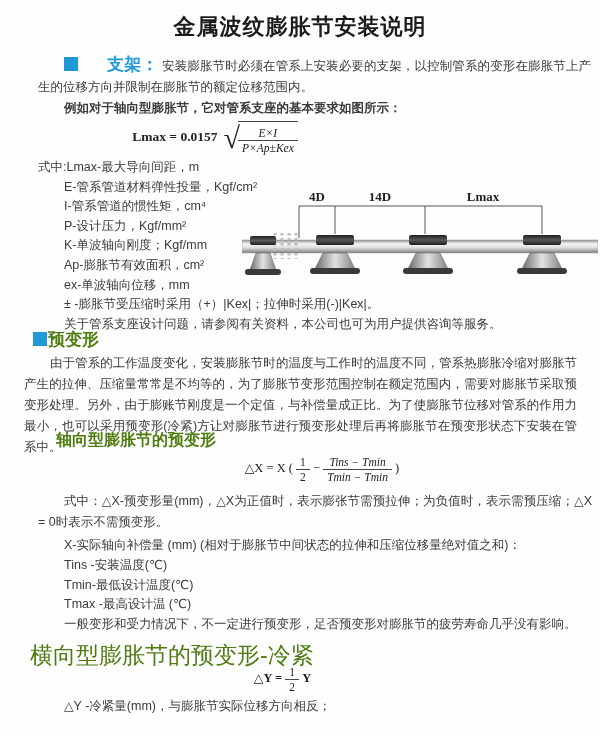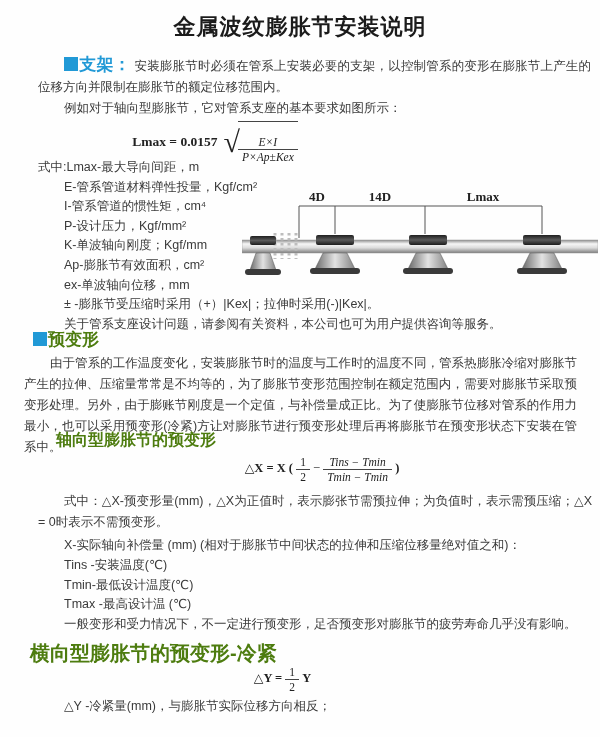--- a/index.html
+++ b/index.html
@@ -14,56 +14,56 @@
     letter-spacing:1px;
   }
   .accent { color:#4d7c0f; }
   .sq {
     display:inline-block; width:14px; height:14px; background:#2199d6;
     margin-right:1px; vertical-align:-1px;
   }
   .body-txt { font-size:12.5px; line-height:21px; text-align:justify; }
   .sec-support { position:absolute; top:54px; left:38px; width:553px; }
   .sec-support .p1 { text-indent:26px; }
-  .sec-support .p2 { text-indent:26px; }
-  .blue-label { font-size:17px; font-weight:bold; color:#2199d6; }
+  .sec-support .p2 { text-indent:26px;font-weight:bold; }
+  .blue-label { font-size:17px; font-weight:bold; color:#2199d6;padding-left:28px; }
 
   .formula1 {
     position:absolute; top:121px; left:0; width:430px; text-align:center;
     font-family:"Liberation Serif","DejaVu Serif",serif; color:#222;
   }
   .formula1 .f-lhs { font-weight:bold; font-size:13.5px; }
   .sqrt { display:inline-flex; align-items:center; vertical-align:middle; }
   .radical { font-size:30px; line-height:26px; font-weight:normal; margin:0 -2px 0 2px; }
-  .sqrt-body { display:inline-block; border-top:1.5px solid #444; padding-top:14px; }
+  .sqrt-body { display:inline-block; border-top:1.5px solid #444; padding-top:5px; }
   .frac { display:inline-block; text-align:center; vertical-align:middle; font-size:11.5px; }
   .frac .num { display:block; border-bottom:1px solid #444; padding:0 4px 1px; }
   .frac .den { display:block; padding:1px 4px 0;text-align:right; }
   .ital { font-style:italic; }
 
   .defs { position:absolute; top:158px; left:38px; font-size:12.5px; line-height:19.6px; }
   .defs .def { white-space:nowrap; }
   .defs .def.ind { padding-left:26px; }
 
   .diagram { position:absolute; top:190px; left:242px; width:356px; height:104px; }
 
   .sec2-head { position:absolute; top:328px; left:33px; font-size:17px; font-weight:bold; }
   .sec2-body { position:absolute; top:353px; left:24px; width:553px; text-indent:26px; }
 
   .axial-head { position:absolute; top:430px; left:56px; font-size:16px; font-weight:bold; }
   .formula-ax {
     position:absolute; top:456px; left:22px; width:600px; text-align:center;
     font-family:"Liberation Serif","DejaVu Serif",serif; color:#222; font-size:12.5px;
   }
-  .formula-ax .f-bold { font-weight:bold; }
+  .formula-ax .f-bold { font-weight:normal; }
   .ax-explain { position:absolute; top:491px; left:38px; width:554px; text-indent:26px; }
   .ax-list { position:absolute; top:528px; left:38px; font-size:12.5px; line-height:19.8px;margin-top:8px; }
   .ax-list .ln { padding-left:26px; white-space:nowrap; }
 
-  .lateral-head { position:absolute; top:640px; left:30px; font-size:20px; font-weight:bold; }
+  .lateral-head { position:absolute; top:640px; left:30px; font-size:23px; font-weight:normal; }
   .formula-lat {
     position:absolute; top:666px; left:0; width:565px; text-align:center;
     font-family:"Liberation Serif","DejaVu Serif",serif; color:#222; font-size:12.5px;
   }
   .formula-lat .f-bold { font-weight:bold; }
   .lat-ydef { position:absolute; top:698px; left:38px; padding-left:26px; font-size:12.5px; }
 </style>
 </head>
 <body>
 

